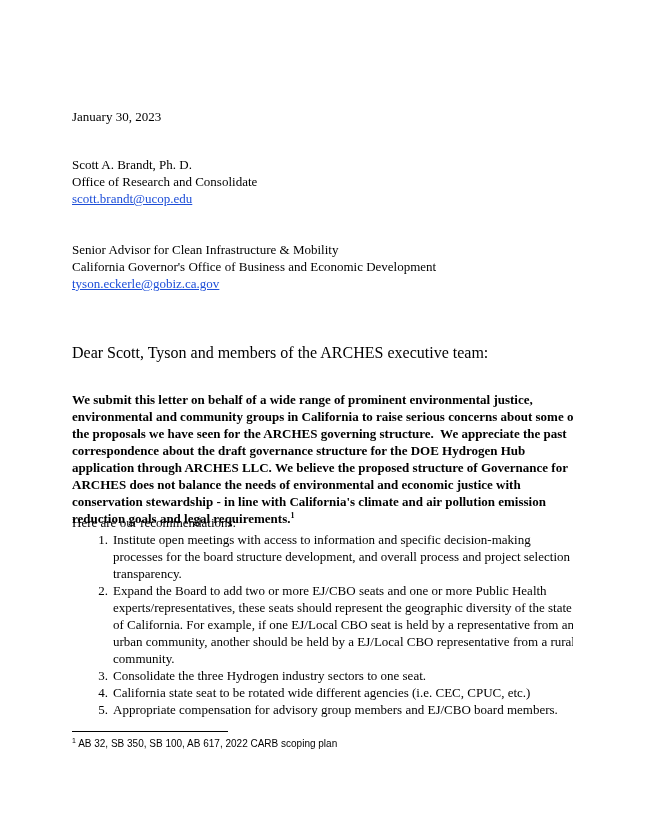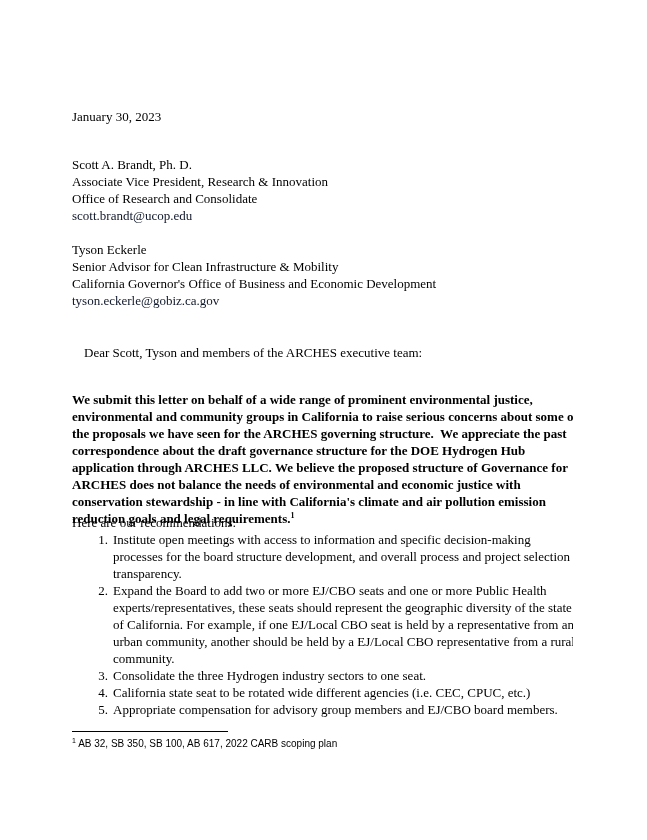--- a/index.html
+++ b/index.html
@@ -41,31 +41,31 @@
     position: absolute;
     top: 241px;
     left: 0;
     font-size: 13px;
     line-height: 17px;
   }
   .addr-line {
     white-space: nowrap;
   }
   .email-link {
-    color: #0f172a;
+    text-decoration: underline;
+    color: #1d4ed8;
     white-space: nowrap;
   }
   .salutation {
     position: absolute;
     top: 344px;
     left: 0;
-    font-size: 13px;
+    font-size: 16px;
     line-height: 17px;
     white-space: nowrap;
-    margin-left: 12px;
   }
   .body-para {
     position: absolute;
     top: 378px;
     left: 0;
     width: 508px;
     font-size: 13px;
     line-height: 17px;
     text-align: left;
     font-weight: bold;
@@ -138,27 +138,25 @@
 </head>
 <body>
 
 <div class="page">
   <div class="content">
 
     <div class="date">January 30, 2023</div>
 
     <div class="addr-block-1">
       <div class="addr-line">Scott A. Brandt, Ph. D.</div>
-      <div class="addr-line">Associate Vice President, Research &amp; Innovation</div>
       <div class="addr-line">Office of Research and Consolidate</div>
       <div class="addr-line"><span class="email-link">scott.brandt@ucop.edu</span></div>
     </div>
 
     <div class="addr-block-2">
-      <div class="addr-line">Tyson Eckerle</div>
       <div class="addr-line">Senior Advisor for Clean Infrastructure &amp; Mobility</div>
       <div class="addr-line">California Governor's Office of Business and Economic Development</div>
       <div class="addr-line"><span class="email-link">tyson.eckerle@gobiz.ca.gov</span></div>
     </div>
 
     <div class="salutation">Dear Scott, Tyson and members of the ARCHES executive team:</div>
 
     <p class="body-para"><span>We submit this letter on behalf of a wide range of prominent environmental justice, environmental and community groups in California to raise serious concerns about some of the proposals we have seen for the ARCHES governing structure.</span><span class="sentence-gap">  </span><span>We appreciate the past correspondence about the draft governance structure for the DOE Hydrogen Hub application through ARCHES LLC. We believe the proposed structure of Governance for ARCHES does not balance the needs of environmental and economic justice with conservation stewardship - in line with California's climate and air pollution emission reduction goals and legal requirements.</span><sup class="fn-ref">1</sup></p>
 
     <div class="rec-intro">Here are our recommendations:</div>

